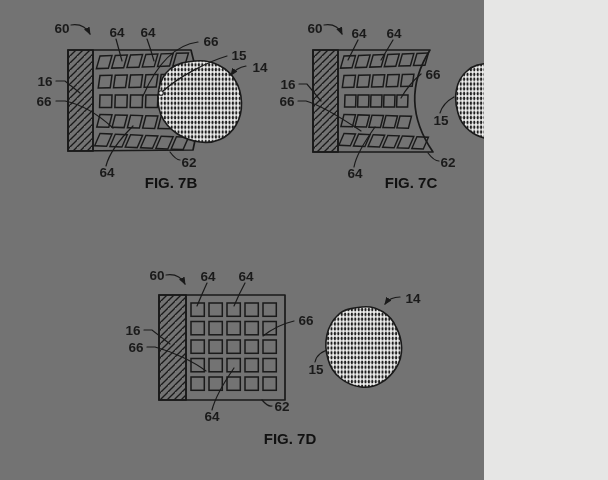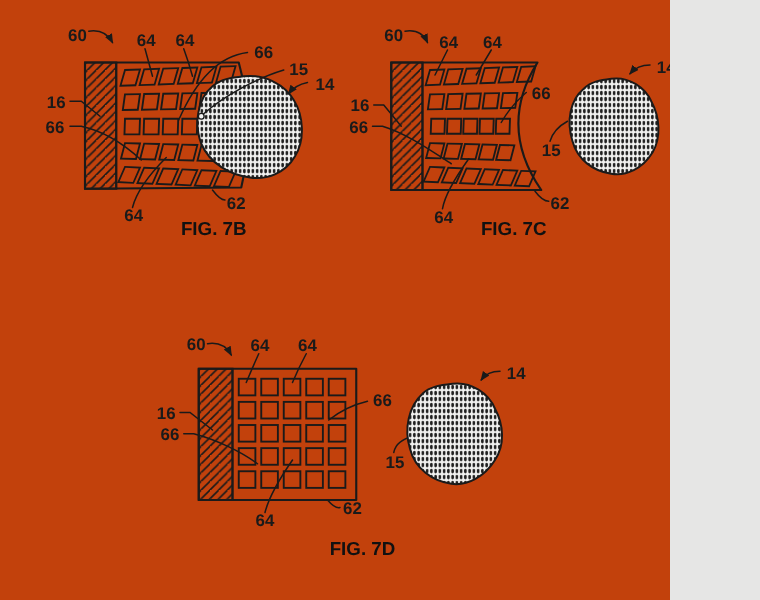--- a/index.html
+++ b/index.html
@@ -1,17 +1,17 @@
 <!DOCTYPE html>
 <html><head>
 <meta charset="utf-8">
 <style>
   html,body{margin:0;padding:0;}
   body{background:#e6e6e5;font-family:"Liberation Sans","DejaVu Sans",sans-serif;}
-  #canvas{position:relative;width:536px;height:480px;background:#c2410c;overflow:hidden;}
+  #canvas{position:relative;width:484px;height:480px;background:#737373;overflow:hidden;}
   svg{display:block;}
   .outline{fill:none;stroke:#1a1a1a;stroke-width:1.7;stroke-linejoin:round;}
   .innerline{stroke:#1a1a1a;stroke-width:1.5;}
   .hatchrect{fill:url(#hatch);stroke:#1a1a1a;stroke-width:1.6;}
   g[data-row] rect{fill:none;stroke:#1a1a1a;stroke-width:1.5;}
   .leader{fill:none;stroke:#1a1a1a;stroke-width:1.2;stroke-linecap:round;}
   .blob{fill:url(#stitch);stroke:#1a1a1a;stroke-width:1.6;}
   .ref{font-size:13.5px;font-weight:600;fill:#1a1a1a;text-anchor:middle;}
   .cap{font-size:15px;font-weight:700;fill:#111;text-anchor:middle;}
   .dotend{fill:#f0f0ef;stroke:#1a1a1a;stroke-width:1.1;}

